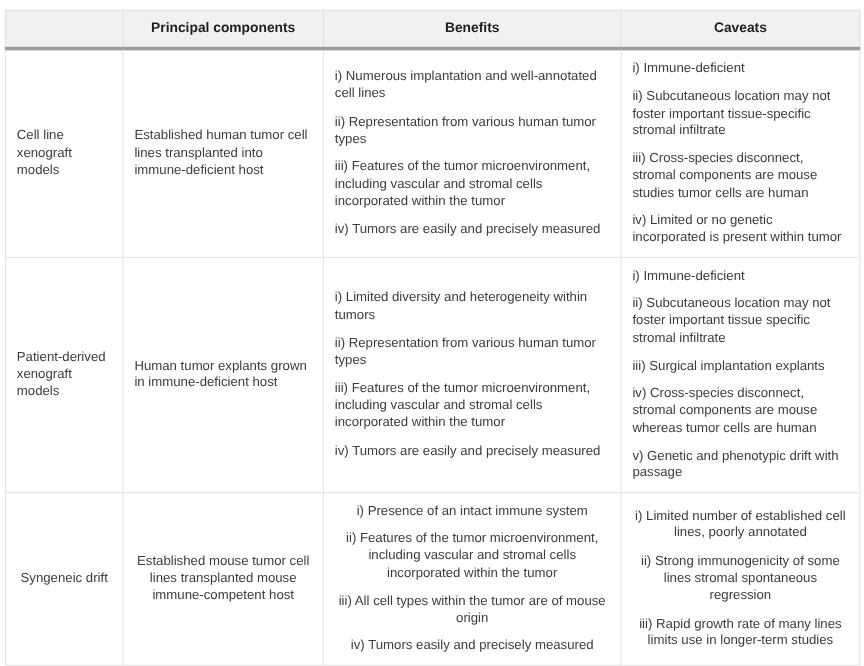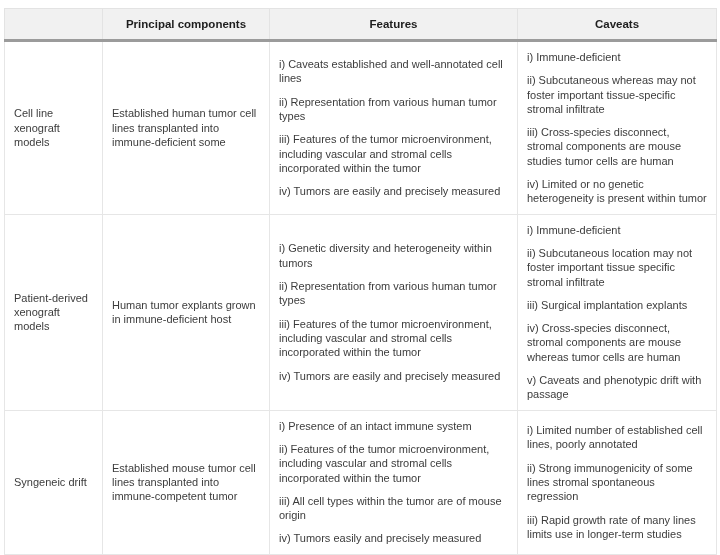--- a/index.html
+++ b/index.html
@@ -46,82 +46,82 @@
     border: 1px solid #e6e6e6;
     vertical-align: middle;
     padding: 8px 9px;
     font-size: 11px;
     line-height: 1.3;
     color: #3c3c3c;
     background: #ffffff;
   }
   tr.r1 td { height: 139px; }
   tr.r2 td { height: 145px; }
-  tr.r3 td { height: 109px; }
+  tr.r3 td { height: 109px; text-align: center; }
   tr.r4 td { height: 112px; }
 
   .list-item { margin: 0 0 9px 0; }
   .list-item:last-child { margin-bottom: 0; }
 </style>
 </head>
 <body>
 
 <div class="page">
   <table class="model-table">
     <colgroup>
       <col class="c-label">
       <col class="c-princ">
       <col class="c-ben">
       <col class="c-cav">
     </colgroup>
     <thead>
       <tr>
         <th></th>
         <th>Principal components</th>
-        <th>Features</th>
+        <th>Benefits</th>
         <th>Caveats</th>
       </tr>
     </thead>
     <tbody>
       <tr class="r1">
         <td>Cell line xenograft models</td>
-        <td>Established human tumor cell lines transplanted into immune-deficient some</td>
+        <td>Established human tumor cell lines transplanted into immune-deficient host</td>
         <td>
-            <div class="list-item">i) Caveats established and well-annotated cell lines</div>
+            <div class="list-item">i) Numerous implantation and well-annotated cell lines</div>
             <div class="list-item">ii) Representation from various human tumor types</div>
             <div class="list-item">iii) Features of the tumor microenvironment, including vascular and stromal cells incorporated within the tumor</div>
             <div class="list-item">iv) Tumors are easily and precisely measured</div>
           </td>
         <td>
             <div class="list-item">i) Immune-deficient</div>
-            <div class="list-item">ii) Subcutaneous whereas may not foster important tissue-specific stromal infiltrate</div>
+            <div class="list-item">ii) Subcutaneous location may not foster important tissue-specific stromal infiltrate</div>
             <div class="list-item">iii) Cross-species disconnect, stromal components are mouse studies tumor cells are human</div>
-            <div class="list-item">iv) Limited or no genetic heterogeneity is present within tumor</div>
+            <div class="list-item">iv) Limited or no genetic incorporated is present within tumor</div>
           </td>
       </tr>
       <tr class="r2">
         <td>Patient-derived xenograft models</td>
         <td>Human tumor explants grown in immune-deficient host</td>
         <td>
-            <div class="list-item">i) Genetic diversity and heterogeneity within tumors</div>
+            <div class="list-item">i) Limited diversity and heterogeneity within tumors</div>
             <div class="list-item">ii) Representation from various human tumor types</div>
             <div class="list-item">iii) Features of the tumor microenvironment, including vascular and stromal cells incorporated within the tumor</div>
             <div class="list-item">iv) Tumors are easily and precisely measured</div>
           </td>
         <td>
             <div class="list-item">i) Immune-deficient</div>
             <div class="list-item">ii) Subcutaneous location may not foster important tissue specific stromal infiltrate</div>
             <div class="list-item">iii) Surgical implantation explants</div>
             <div class="list-item">iv) Cross-species disconnect, stromal components are mouse whereas tumor cells are human</div>
-            <div class="list-item">v) Caveats and phenotypic drift with passage</div>
+            <div class="list-item">v) Genetic and phenotypic drift with passage</div>
           </td>
       </tr>
       <tr class="r3">
         <td>Syngeneic drift</td>
-        <td>Established mouse tumor cell lines transplanted into immune-competent tumor</td>
+        <td>Established mouse tumor cell lines transplanted mouse immune-competent host</td>
         <td>
             <div class="list-item">i) Presence of an intact immune system</div>
             <div class="list-item">ii) Features of the tumor microenvironment, including vascular and stromal cells incorporated within the tumor</div>
             <div class="list-item">iii) All cell types within the tumor are of mouse origin</div>
             <div class="list-item">iv) Tumors easily and precisely measured</div>
           </td>
         <td>
             <div class="list-item">i) Limited number of established cell lines, poorly annotated</div>
             <div class="list-item">ii) Strong immunogenicity of some lines stromal spontaneous regression</div>
             <div class="list-item">iii) Rapid growth rate of many lines limits use in longer-term studies</div>

